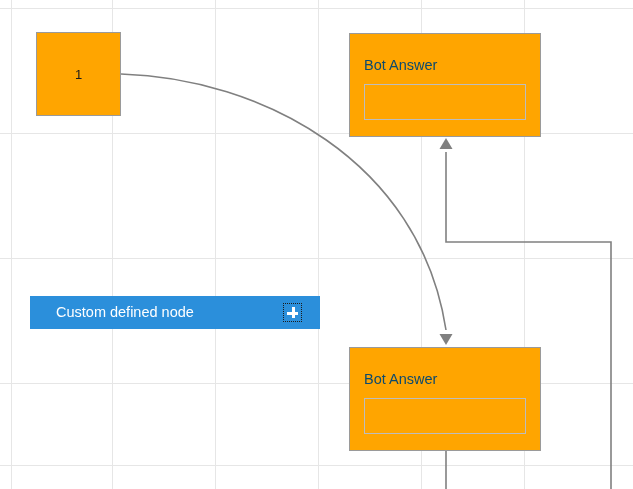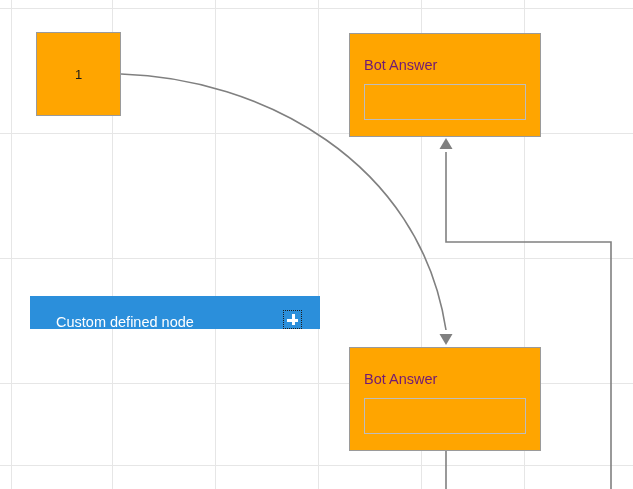--- a/index.html
+++ b/index.html
@@ -41,40 +41,40 @@
   .node-label-num {
     font-size: 13px;
     color: #1a1a1a;
     line-height: 1;
   }
   .node-title {
     position: absolute;
     left: 14px;
     top: 24px;
     font-size: 14.5px;
-    color: #701a75;
+    color: #0c4a6e;
     line-height: 1;
     white-space: nowrap;
   }
   .node-slot {
     position: absolute;
     left: 14px;
     right: 14px;
     top: 50px;
     height: 36px;
     box-sizing: border-box;
     border: 1px solid #bdbdbd;
     background: transparent;
   }
   .palette-bar {
     position: absolute;
     box-sizing: border-box;
     background: #2b8fdb;
     display: flex;
-    align-items: flex-end;
+    align-items: center;
     justify-content: space-between;
     padding: 0 18px 0 26px;
   }
   .palette-label {
     font-size: 14.5px;
     color: #ffffff;
     line-height: 1;
     white-space: nowrap;
   }
   .plus-box {

